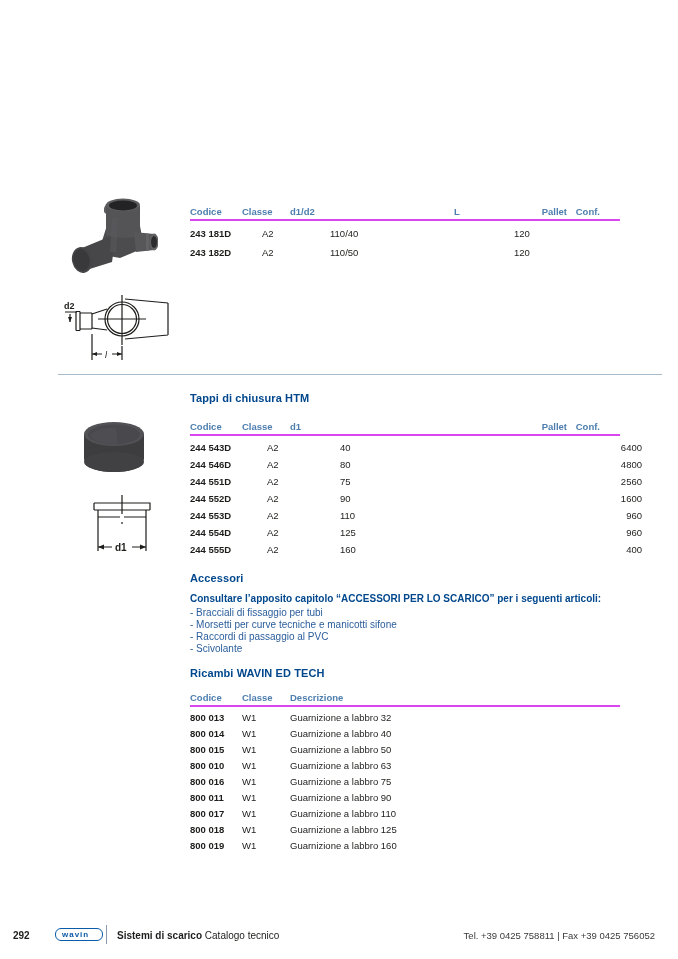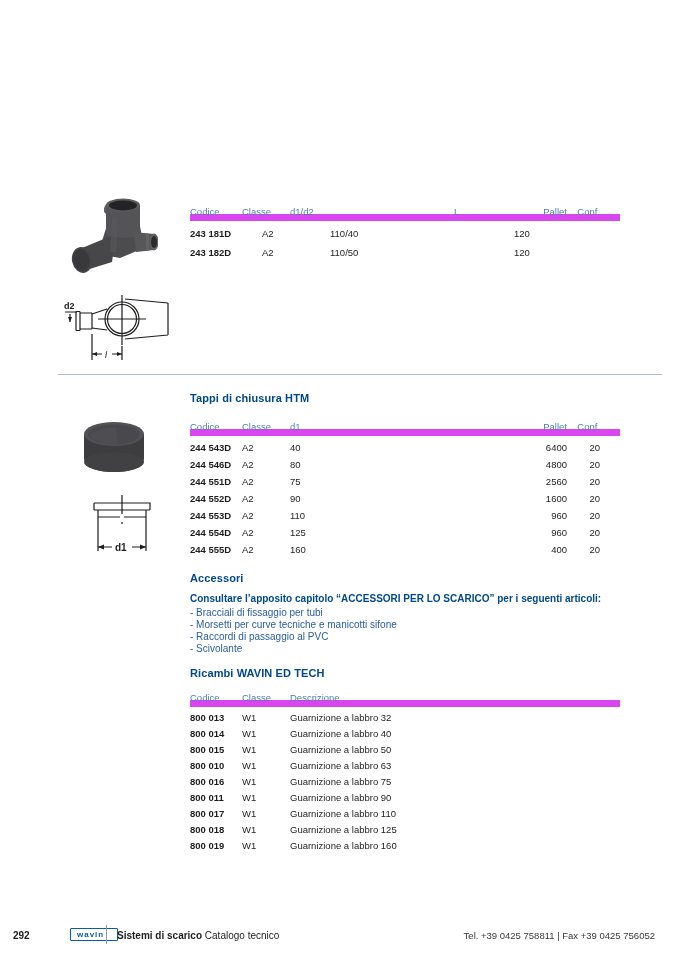--- a/index.html
+++ b/index.html
@@ -7,44 +7,44 @@
   .page {
     position:relative; width:678px; height:959px; background:#ffffff;
     margin:0 auto; overflow:hidden;
     font-family:"Liberation Sans", sans-serif; color:#1d1d1b;
   }
   
   .sec-title { font-size:11px; font-weight:bold; color:#00478c; letter-spacing:.1px; }
   
   .tbl { width:430px; font-size:9.5px; }
   .tbl-head { display:grid; align-items:end; color:#4d7eae; height:15px;
-              border-bottom:7px solid #d946ef; padding-bottom:4px; }
+              border-bottom:2px solid #d946ef; padding-bottom:4px;font-weight:bold; }
   .tbl-body .row { display:grid; align-items:center; }
   .c-codice { font-weight:bold; }
   .ar { text-align:right; }
   .g6 { grid-template-columns:52px 48px 164px 70px 43px 33px; }
   .g5 { grid-template-columns:52px 48px 234px 43px 33px; }
   .g3 { grid-template-columns:52px 48px 1fr; }
   .pr20 { padding-right:20px; }
   .t1 .row { height:19px;gap:20px; }
-  .t2 .row { height:17px; }
+  .t2 .row { height:17px;gap:25px; }
   .t3 .row { height:16px; }
   .t1 .tbl-body, .t2 .tbl-body { padding-top:3px; }
   .t3 .tbl-body { padding-top:2px; }
   
   .abs { position:absolute; }
   .divider { position:absolute; left:58px; top:374px; width:604px; height:1px; background:#a8bccd; }
   
   .acc-intro { font-size:10px; font-weight:bold; color:#00478c; margin-top:9px; }
   .acc-item  { font-size:10px; color:#2a5d9b; line-height:12px; }
   .acc-list  { margin-top:3px; }
   
   .footer { position:absolute; left:0; top:922px; width:678px; height:30px; }
   .pageno { position:absolute; left:13px; top:8px; font-size:10px; font-weight:bold; }
-  .logo   { position:absolute; left:70px; top:6px; border:1.5px solid #0a5ba8; border-radius:1px;
+  .logo   { position:absolute; left:55px; top:6px; border:1.5px solid #0a5ba8; border-radius:6px;
             padding:1px 13px 1px 6px; font-size:8px; font-weight:bold; color:#0a5ba8;
             letter-spacing:1px; line-height:9px; }
   .frule  { position:absolute; left:106px; top:3px; width:1px; height:19px; background:#8a9bb0; }
   .fleft  { position:absolute; left:117px; top:8px; font-size:10px; color:#1d1d1b; }
   .fleft b{ font-weight:bold; }
   .fright { position:absolute; right:23px; top:8px; font-size:9.5px; color:#3a3a39; }
   svg text { font-family:"Liberation Sans", sans-serif; }
 </style>
 </head>
 <body>

